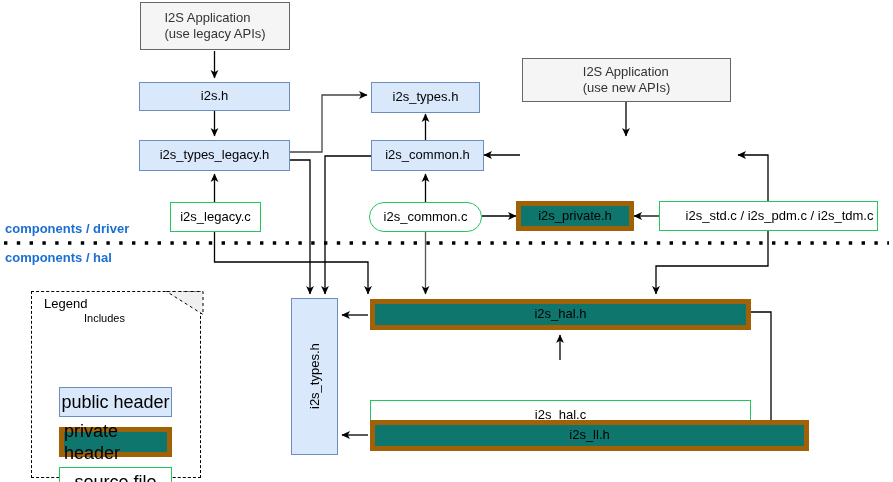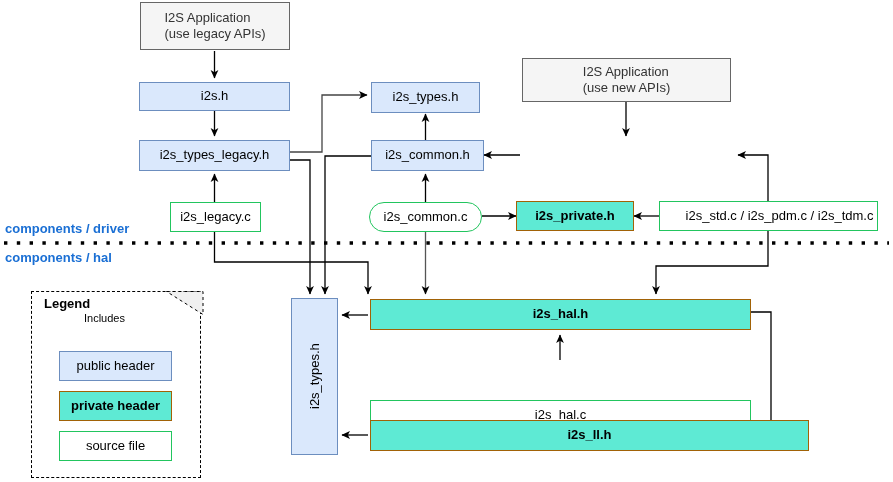--- a/index.html
+++ b/index.html
@@ -39,23 +39,22 @@
   .node.app {
     background: #f5f5f5;
     border: 1px solid #666666;
     color: #333333;
   }
   .node.pub {
     background: #dae8fc;
     border: 1px solid #6c8ebf;
   }
   .node.priv {
-    background: #5eead4;
-    border: 1px solid #a16207;
-    font-weight: bold;
+    background: #0f766e;
+    border: 5px solid #a16207;
   }
   .node.src {
     background: #ffffff;
     border: 1px solid #22c55e;
   }
   .node.vertical span {
     transform: rotate(-90deg);
     white-space: nowrap;
     display: block;
   }
@@ -70,40 +69,41 @@
   .legend-box {
     position: absolute;
     box-sizing: border-box;
     border: 1px dashed #000000;
     background: #ffffff;
     z-index: 2;
   }
   .legend-title {
     position: absolute;
     font-size: 13px;
-    font-weight: bold;
+    font-weight: normal;
     color: #000000;
     z-index: 5;
   }
   .legend-includes {
     position: absolute;
     font-size: 11px;
     color: #000000;
     z-index: 5;
     white-space: nowrap;
   }
   .legend-swatch {
     position: absolute;
     box-sizing: border-box;
     display: flex;
     align-items: center;
     justify-content: center;
-    font-size: 13px;
+    font-size: 18px;
     color: #000000;
     z-index: 5;
+    margin-top: 36px;
   }
   .fold {
     position: absolute;
     z-index: 6;
   }
 </style>
 </head>
 <body>
 
 <div id="canvas">

